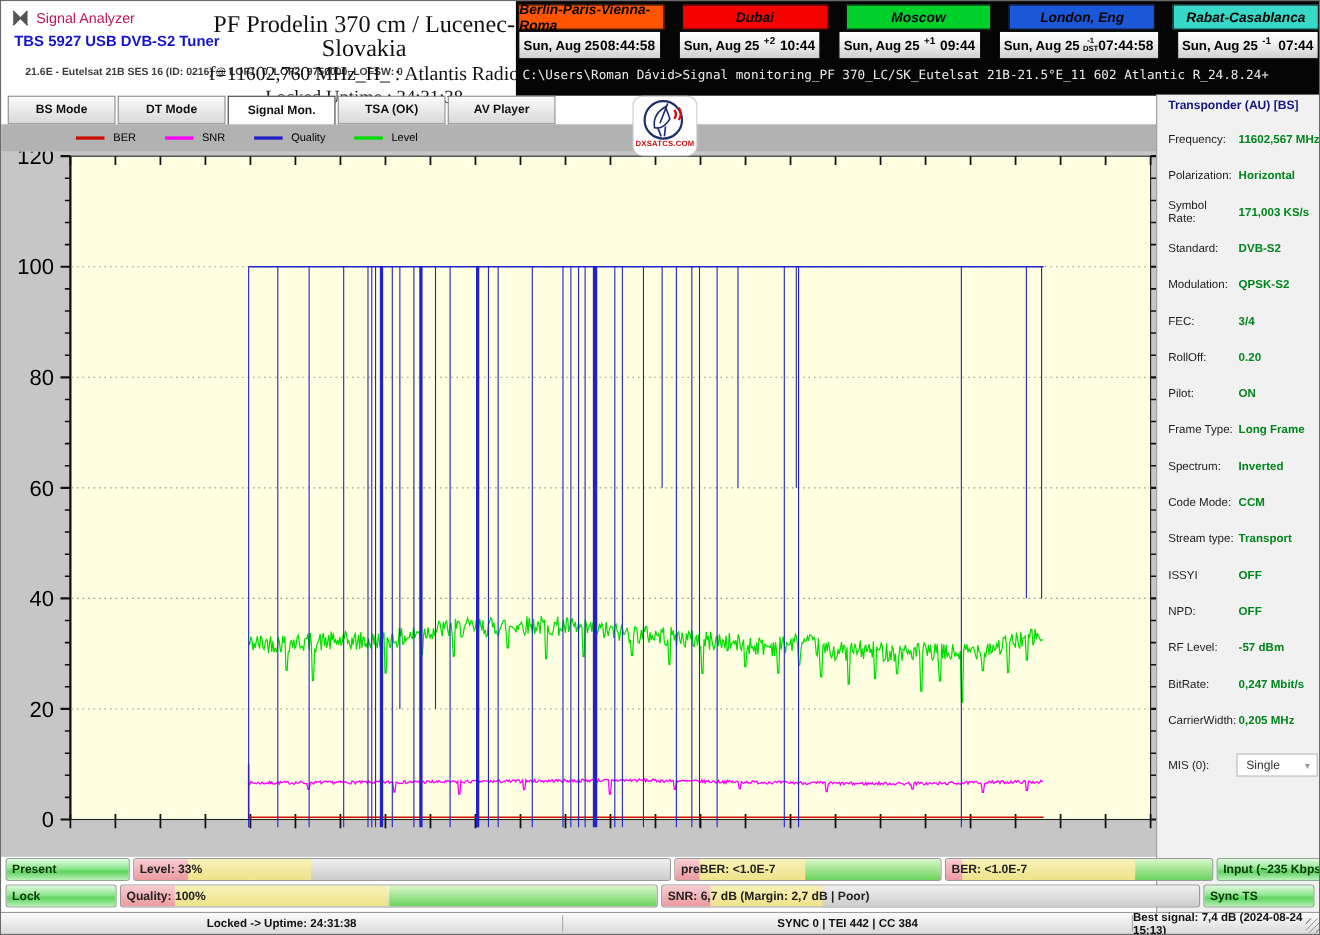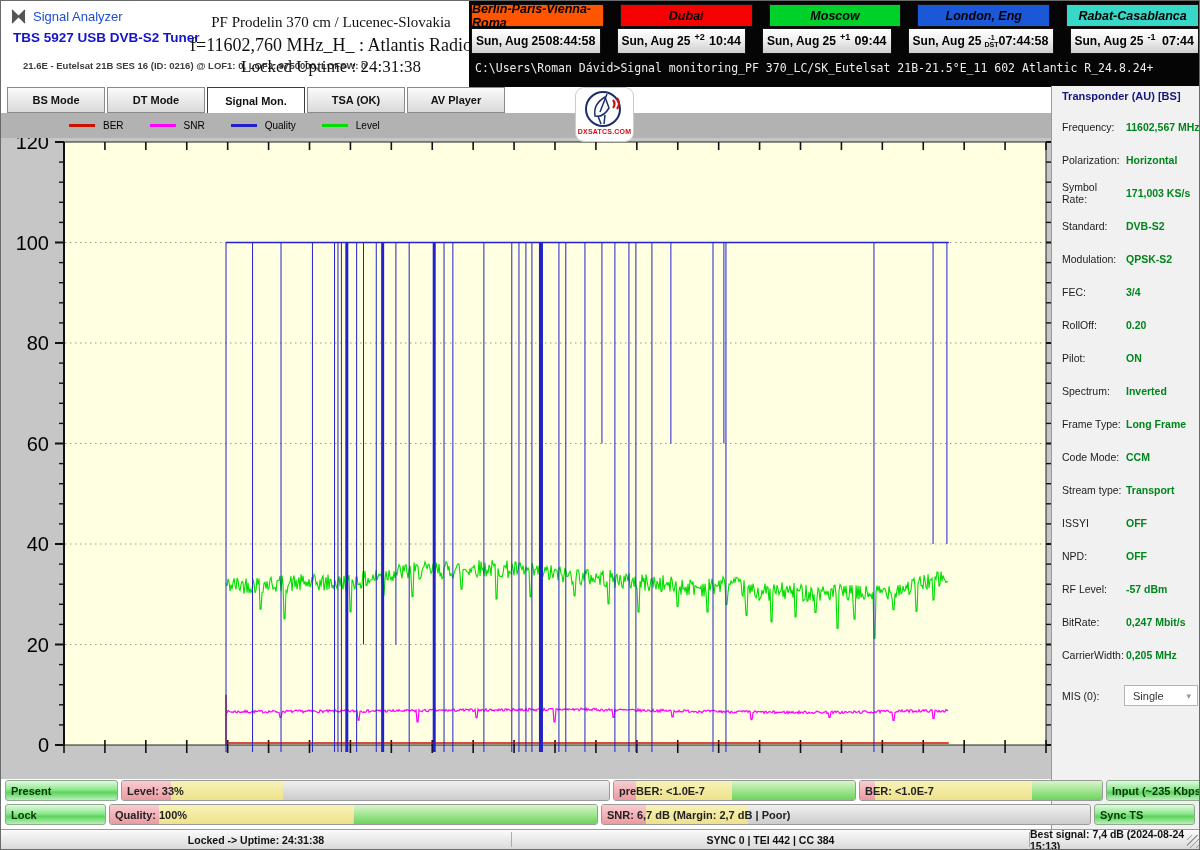--- a/index.html
+++ b/index.html
@@ -1,25 +1,25 @@
 <!DOCTYPE html>
 <html><head>
 <meta charset="utf-8">
 <style>
   html,body{margin:0;padding:0;background:#888;}
   .root{position:relative;width:1200px;height:850px;background:#ffffff;
         font-family:"Liberation Sans",sans-serif;overflow:hidden;border:1px solid #6a6a6a;box-sizing:border-box;}
   
   .titlebar-icon{position:absolute;left:10px;top:8px;width:15px;height:15px;}
-  .app-title{position:absolute;left:32px;top:8px;font-size:13px;color:#1d4ed8;}
+  .app-title{position:absolute;left:32px;top:8px;font-size:13px;color:#be185d;}
   .tuner-name{position:absolute;left:12px;top:29px;font-size:13.5px;font-weight:bold;color:#1414cc;}
   .tuner-detail{position:absolute;left:22px;top:59px;font-size:9.5px;font-weight:bold;color:#3c3c3c;}
   .site-block{position:absolute;left:170px;top:10px;width:320px;text-align:center;
               font-family:"Liberation Serif",serif;color:#111;}
-  .site-line1{font-size:15px;line-height:22px;}
+  .site-line1{font-size:22px;line-height:22px;}
   .site-line2{font-size:18px;line-height:24px;}
   .site-line3{font-size:17px;line-height:20px;}
   
   .console{position:absolute;left:468px;top:0;width:732px;height:86px;background:#050505;box-sizing:border-box;padding-top:3px;}
   .clock-head,.clock-times{display:flex;gap:16px;margin:0 2px;}
   .clock-head-cell{flex:1;height:23px;border:1px solid #111;box-sizing:border-box;
      display:flex;align-items:center;justify-content:center;font-size:12.5px;font-weight:bold;font-style:italic;color:#000;}
   .clock-time-cell{flex:1;height:26px;margin-top:1px;background:linear-gradient(180deg,#ffffff 0%,#f2f2f2 40%,#cfcfcf 100%);
      border:1px solid #111;box-sizing:border-box;display:flex;align-items:center;font-weight:bold;font-size:12px;color:#000;}
   .ct-date{padding-left:4px;white-space:nowrap;}
@@ -381,26 +381,26 @@
         </div>
         <div class="tp-row">
           <span class="tp-label">RollOff:</span>
           <span class="tp-value">0.20</span>
         </div>
         <div class="tp-row">
           <span class="tp-label">Pilot:</span>
           <span class="tp-value">ON</span>
         </div>
         <div class="tp-row">
+          <span class="tp-label">Frame Type:</span>
+          <span class="tp-value">Long Frame</span>
+        </div>
+        <div class="tp-row">
           <span class="tp-label">Spectrum:</span>
           <span class="tp-value">Inverted</span>
-        </div>
-        <div class="tp-row">
-          <span class="tp-label">Frame Type:</span>
-          <span class="tp-value">Long Frame</span>
         </div>
         <div class="tp-row">
           <span class="tp-label">Code Mode:</span>
           <span class="tp-value">CCM</span>
         </div>
         <div class="tp-row">
           <span class="tp-label">Stream type:</span>
           <span class="tp-value">Transport</span>
         </div>
         <div class="tp-row">

